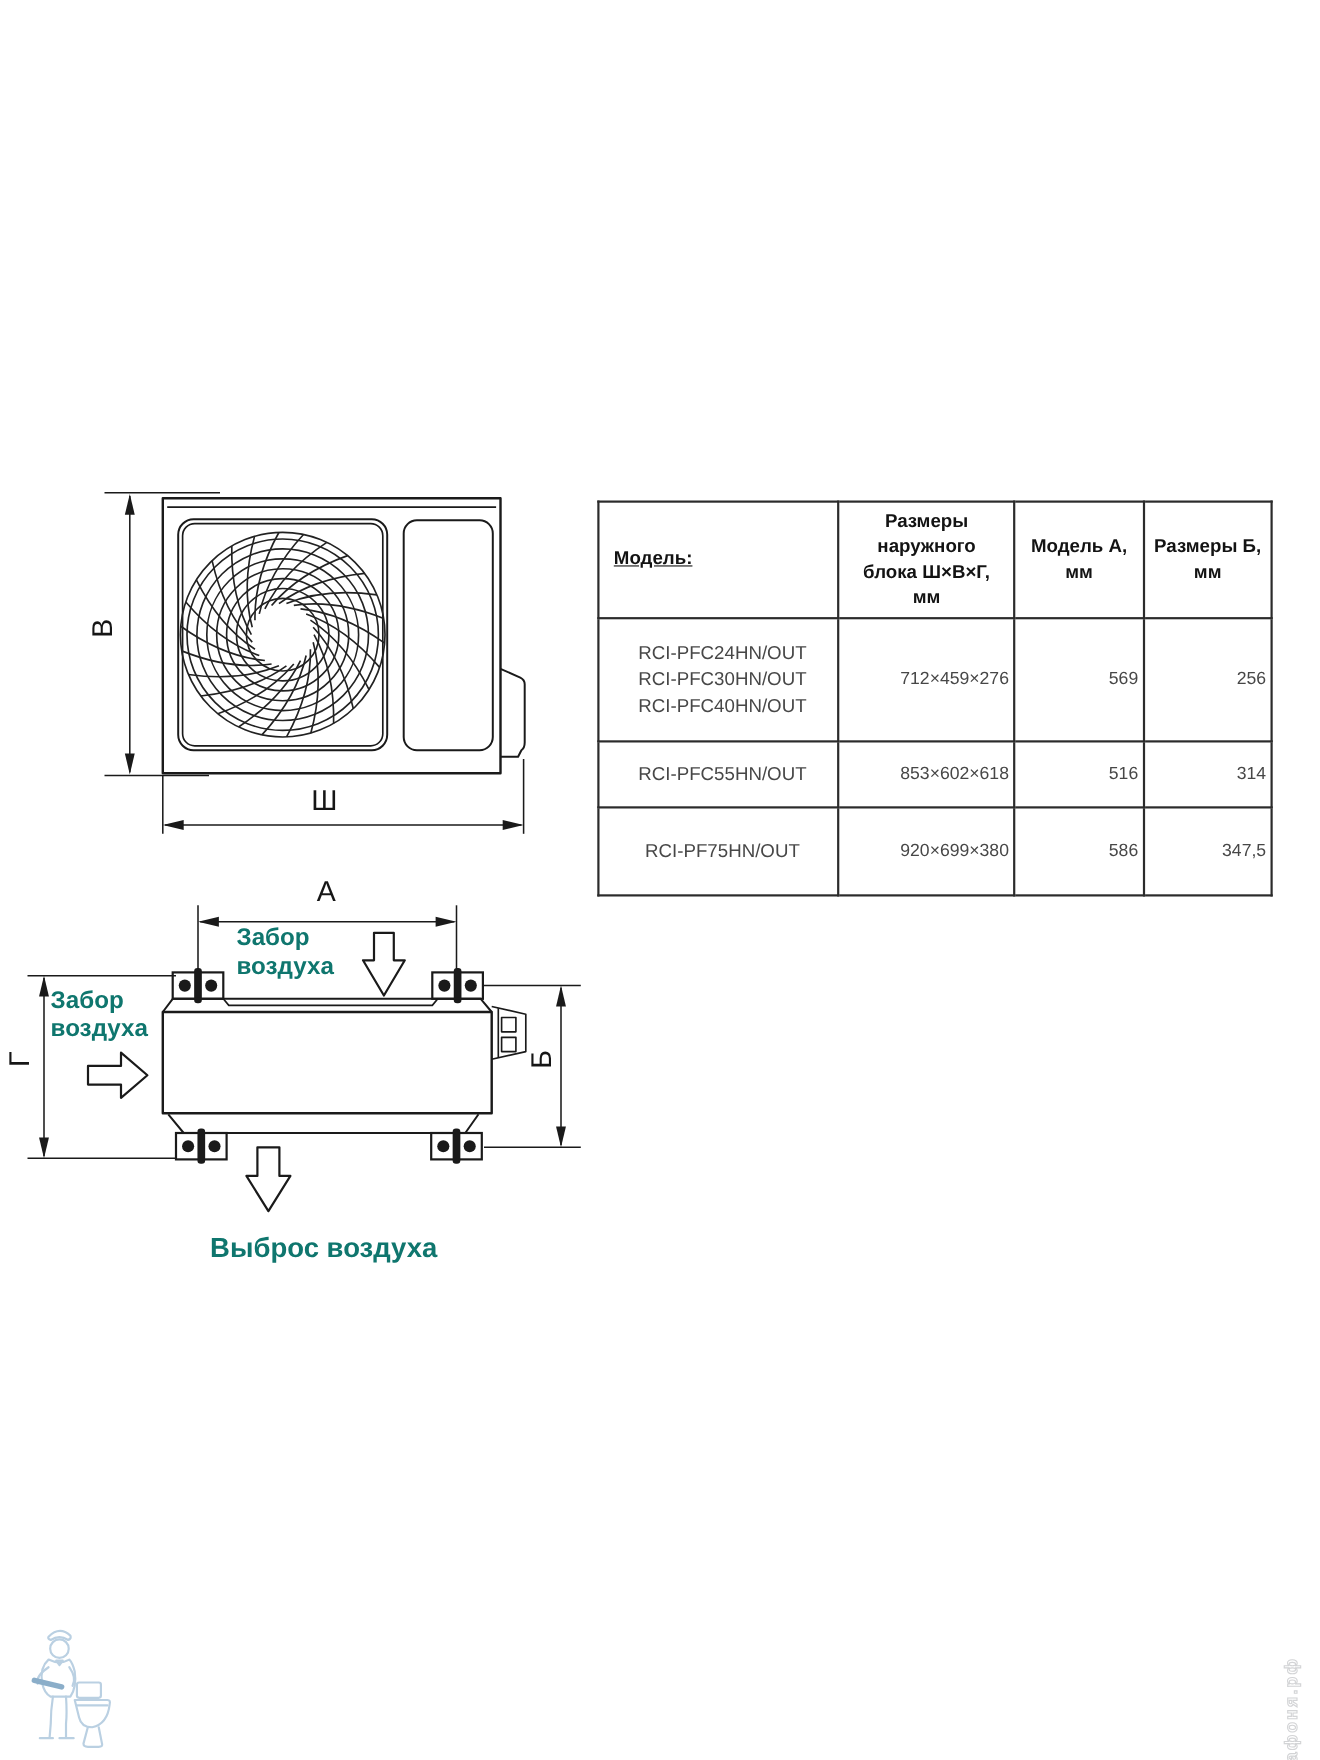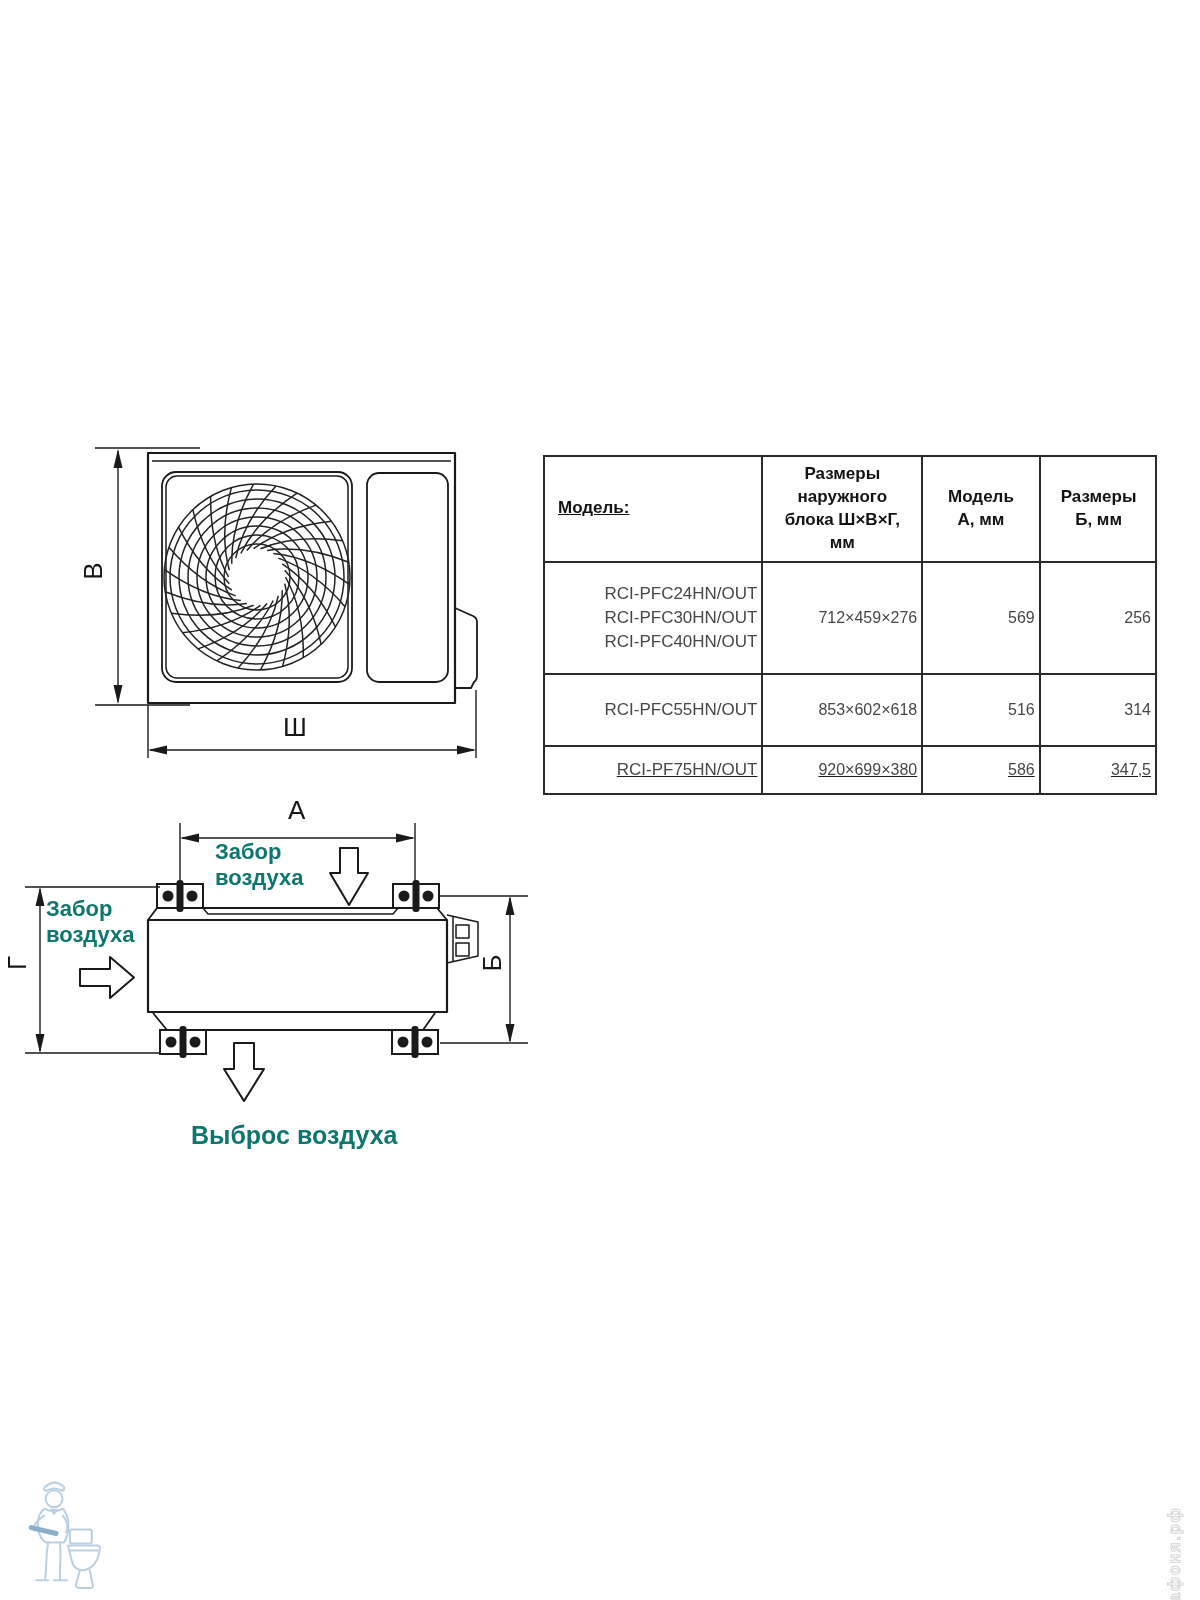--- a/index.html
+++ b/index.html
@@ -19,28 +19,28 @@
   .bolt{fill:var(--line);stroke:none;}
   .foot{fill:#fff;stroke:var(--line);stroke-width:2;}
   .fan circle,.fan path{stroke:#222;stroke-width:1.5;fill:none;}
   .lbl{position:absolute;font-size:26px;font-weight:500;color:#161616;line-height:1;white-space:nowrap;}
   .rot{transform:rotate(-90deg);transform-origin:center;}
   .caption{position:absolute;font-size:22px;font-weight:600;color:#0f766e;line-height:1.2;}
   .caption.big{font-size:25px;white-space:nowrap;}
   
   table.spec{position:absolute;left:543px;top:455px;width:614px;border-collapse:collapse;table-layout:fixed;}
   table.spec th,table.spec td{border:2px solid var(--table-border);vertical-align:middle;}
-  table.spec th{font-size:17px;font-weight:700;color:var(--header-text);text-align:center;line-height:1.35;padding:6px 20px;margin-top:39px;}
+  table.spec th{font-size:17px;font-weight:700;color:var(--header-text);text-align:center;line-height:1.35;padding:6px 8px;margin-top:39px;}
   table.spec th.th-model{text-align:left;padding-left:13px;text-decoration:underline;}
   table.spec td{font-size:16px;font-weight:400;color:var(--cell-text);text-align:right;padding:6px 4px;}
-  table.spec td.td-model{text-align:right;padding-left:11px;line-height:1.42;font-size:17px;}
+  table.spec td.td-model{text-align:center;padding-left:11px;line-height:1.42;font-size:17px;}
   thead tr{height:102px;}
   tbody tr.r1{height:112px;}
-  tbody tr.r2{height:72px;}
-  tbody tr.r3{height:48px;text-decoration:underline;}
+  tbody tr.r2{height:60px;}
+  tbody tr.r3{height:80px;}
   .narrow{display:inline-block;max-width:118px;}
   .narrow2{display:inline-block;max-width:100px;}
   
   .wm-text{position:absolute;left:1166px;top:1450px;height:152px;
     writing-mode:vertical-rl;transform:rotate(180deg);
     font-size:16px;letter-spacing:2px;font-weight:700;
     color:transparent;-webkit-text-stroke:1px var(--watermark);}
   .wm-mascot{position:absolute;left:18px;top:1474px;width:85px;height:124px;opacity:.9;}
   .wm-mascot path,.wm-mascot circle,.wm-mascot rect{stroke:var(--mascot);stroke-width:2;fill:none;stroke-linejoin:round;stroke-linecap:round;}
   .wm-mascot .dark{stroke:var(--mascot-dark);stroke-width:5;}

